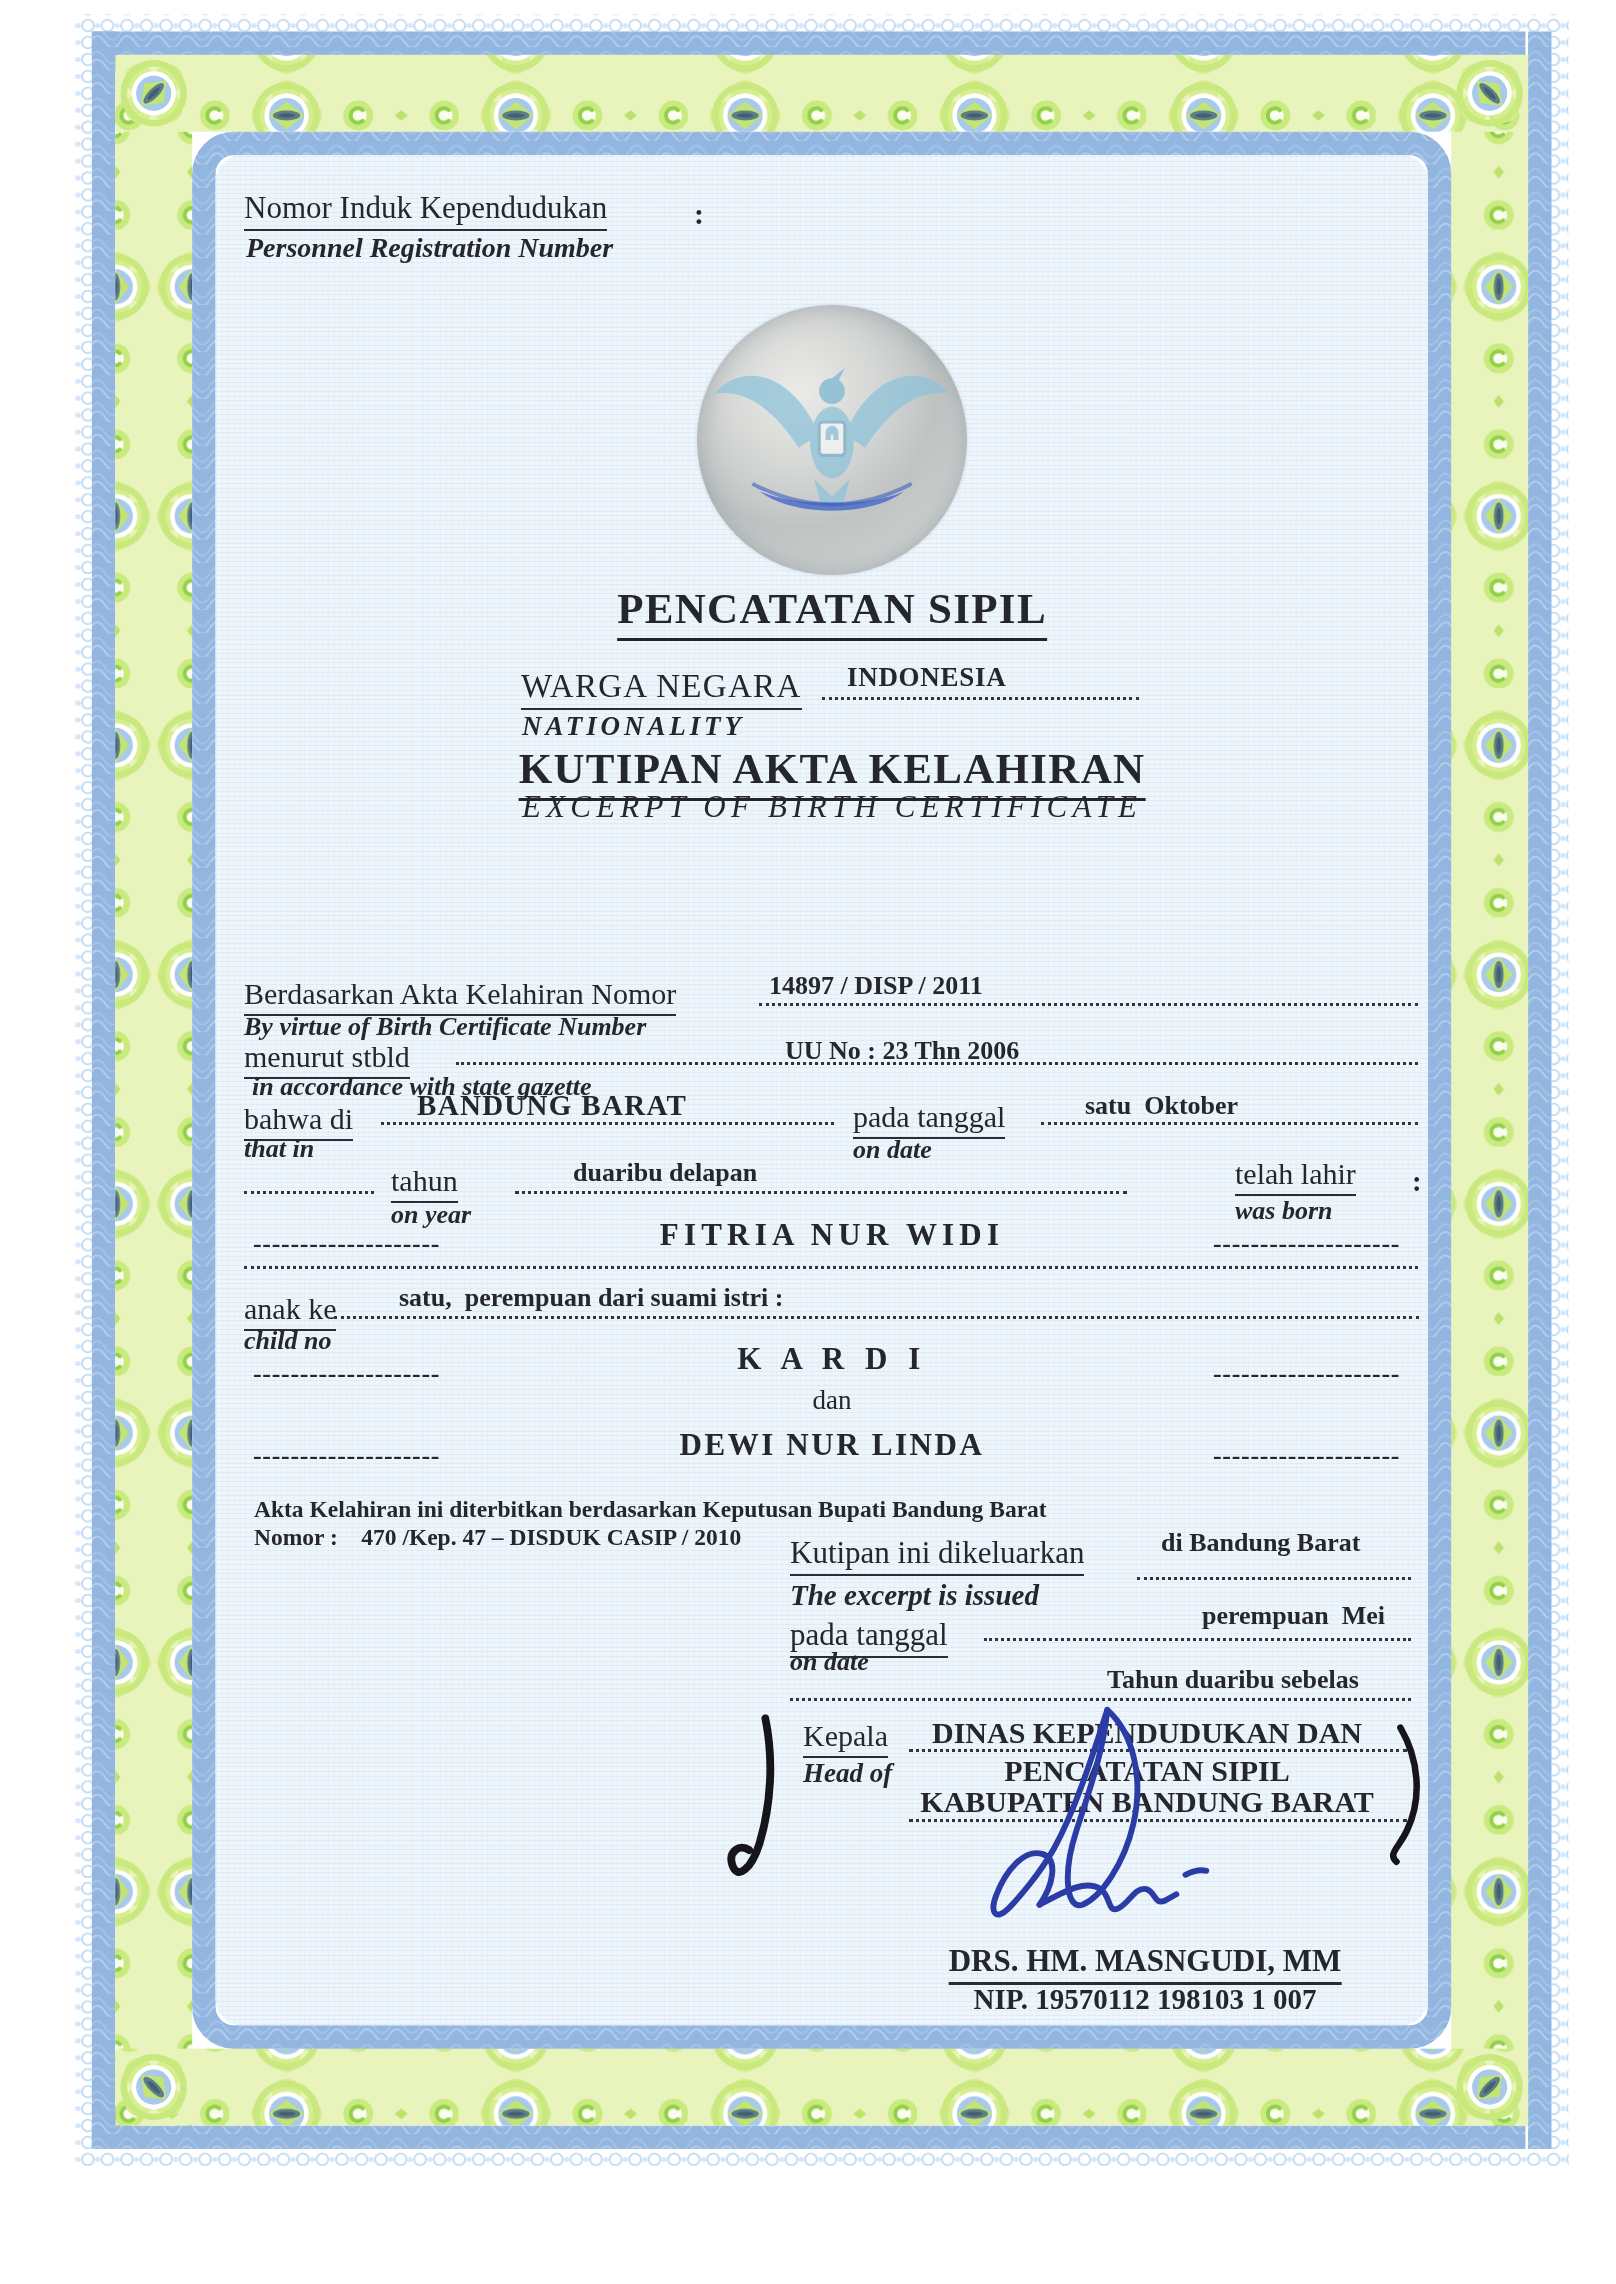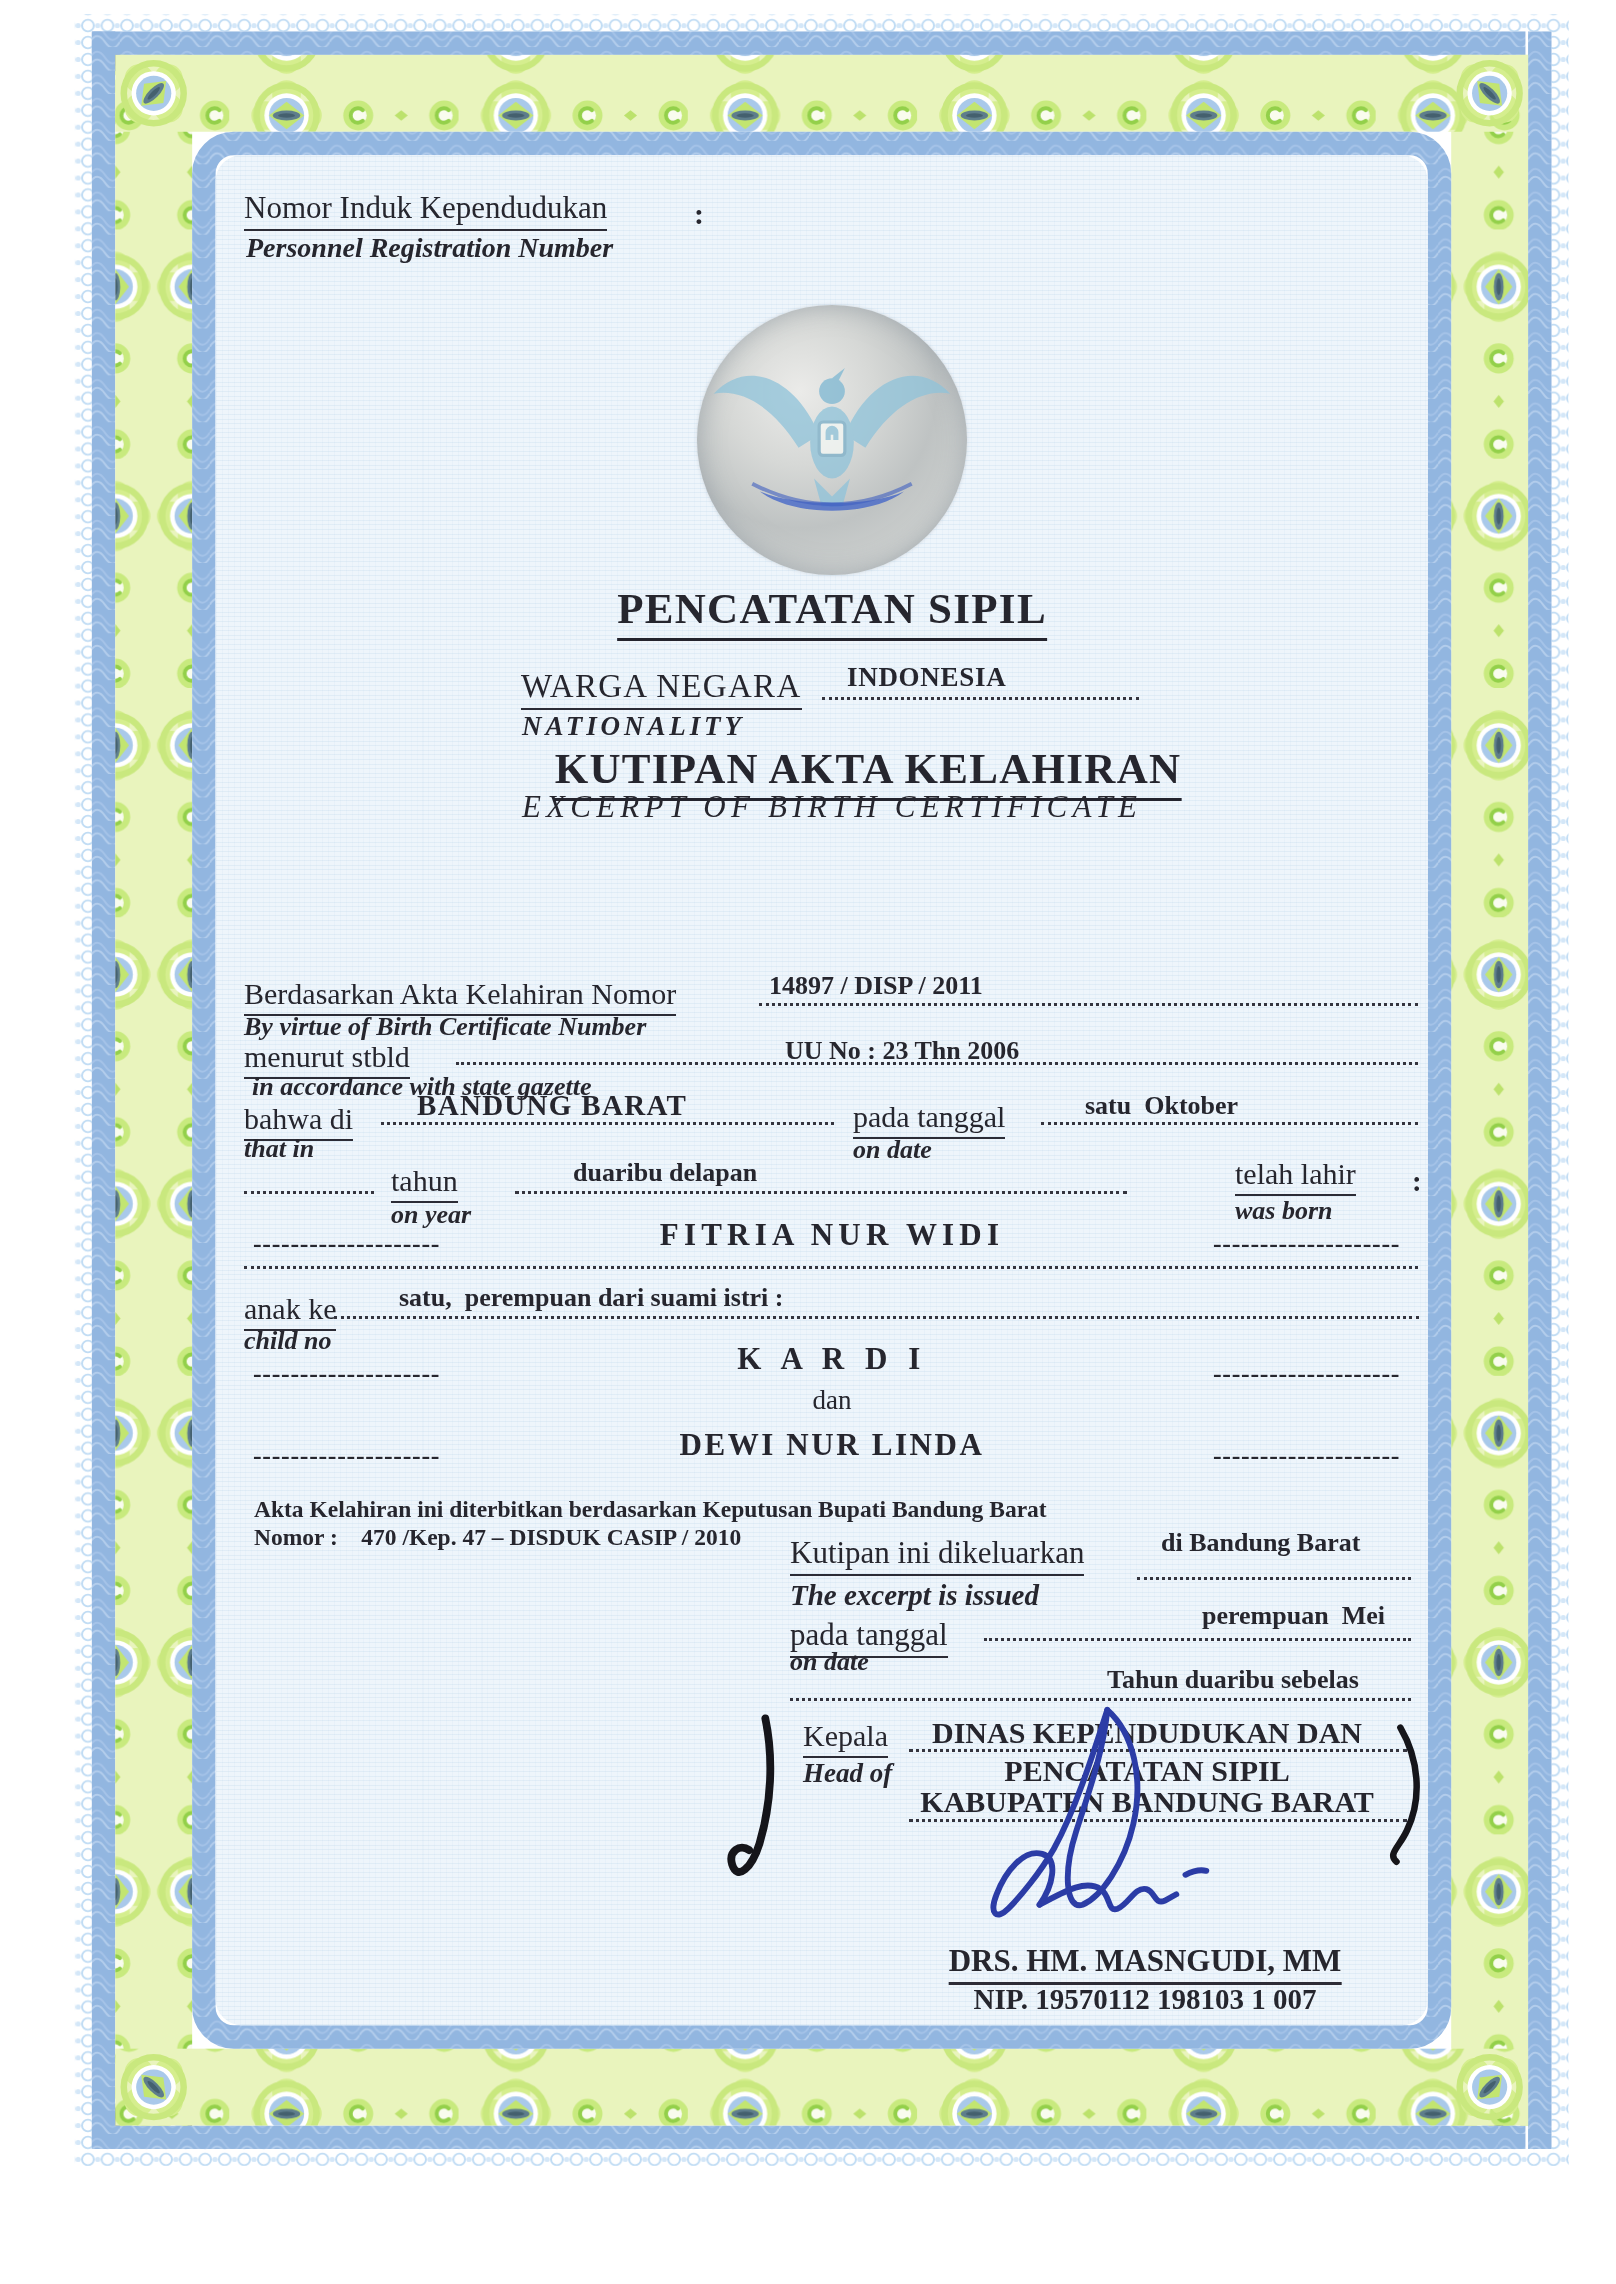--- a/index.html
+++ b/index.html
@@ -122,21 +122,21 @@
     <div class="t" style="left:694px;top:197px;font-size:30px;font-weight:bold;">:</div>
     <div class="t it" style="left:246px;top:232px;font-size:28px;">Personnel Registration Number</div>
 
     <div class="t b u5 ctr" style="left:832px;top:585px;font-size:43px;letter-spacing:1.3px;">PENCATATAN SIPIL</div>
 
     <div class="t u" style="left:521px;top:668px;font-size:33px;letter-spacing:1.3px;">WARGA NEGARA</div>
     <div class="t b" style="left:847px;top:662px;font-size:27px;letter-spacing:0.7px;">INDONESIA</div>
     <div class="dot" style="left:822px;top:697px;width:317px;"></div>
     <div class="t it" style="left:522px;top:711px;font-size:27px;letter-spacing:3.9px;">NATIONALITY</div>
 
-    <div class="t b u5 ctr" style="left:832px;top:745px;font-size:43px;letter-spacing:1.3px;margin-left:36px;">KUTIPAN AKTA KELAHIRAN</div>
+    <div class="t b u5 ctr" style="left:832px;top:745px;font-size:43px;letter-spacing:1.3px;">KUTIPAN AKTA KELAHIRAN</div>
     <div class="t ctr" style="left:832px;top:790px;font-size:31px;font-style:italic;letter-spacing:5.2px;">EXCERPT OF BIRTH CERTIFICATE</div>
 
     <div class="t u" style="left:244px;top:977px;font-size:30px;">Berdasarkan Akta Kelahiran Nomor</div>
     <div class="t b pre" style="left:769px;top:971px;font-size:26px;">14897 / DISP / 2011</div>
     <div class="dot" style="left:759px;top:1003px;width:659px;"></div>
     <div class="t it" style="left:244px;top:1012px;font-size:26px;">By virtue of Birth Certificate Number</div>
 
     <div class="t u" style="left:244px;top:1040px;font-size:30px;">menurut stbld</div>
     <div class="t b pre" style="left:785px;top:1036px;font-size:26px;">UU No : 23 Thn 2006</div>
     <div class="dot" style="left:456px;top:1062px;width:962px;"></div>

